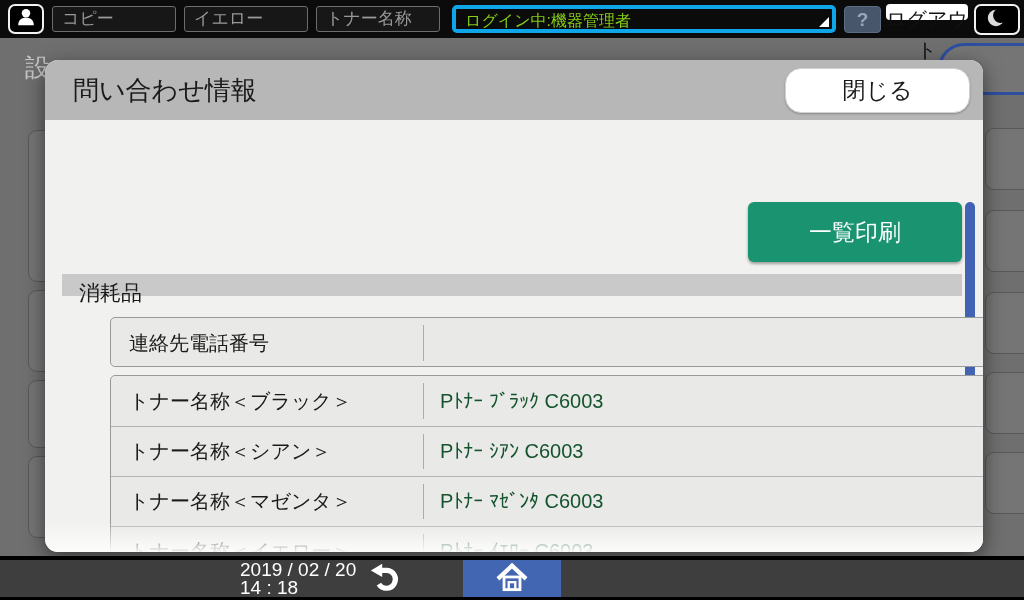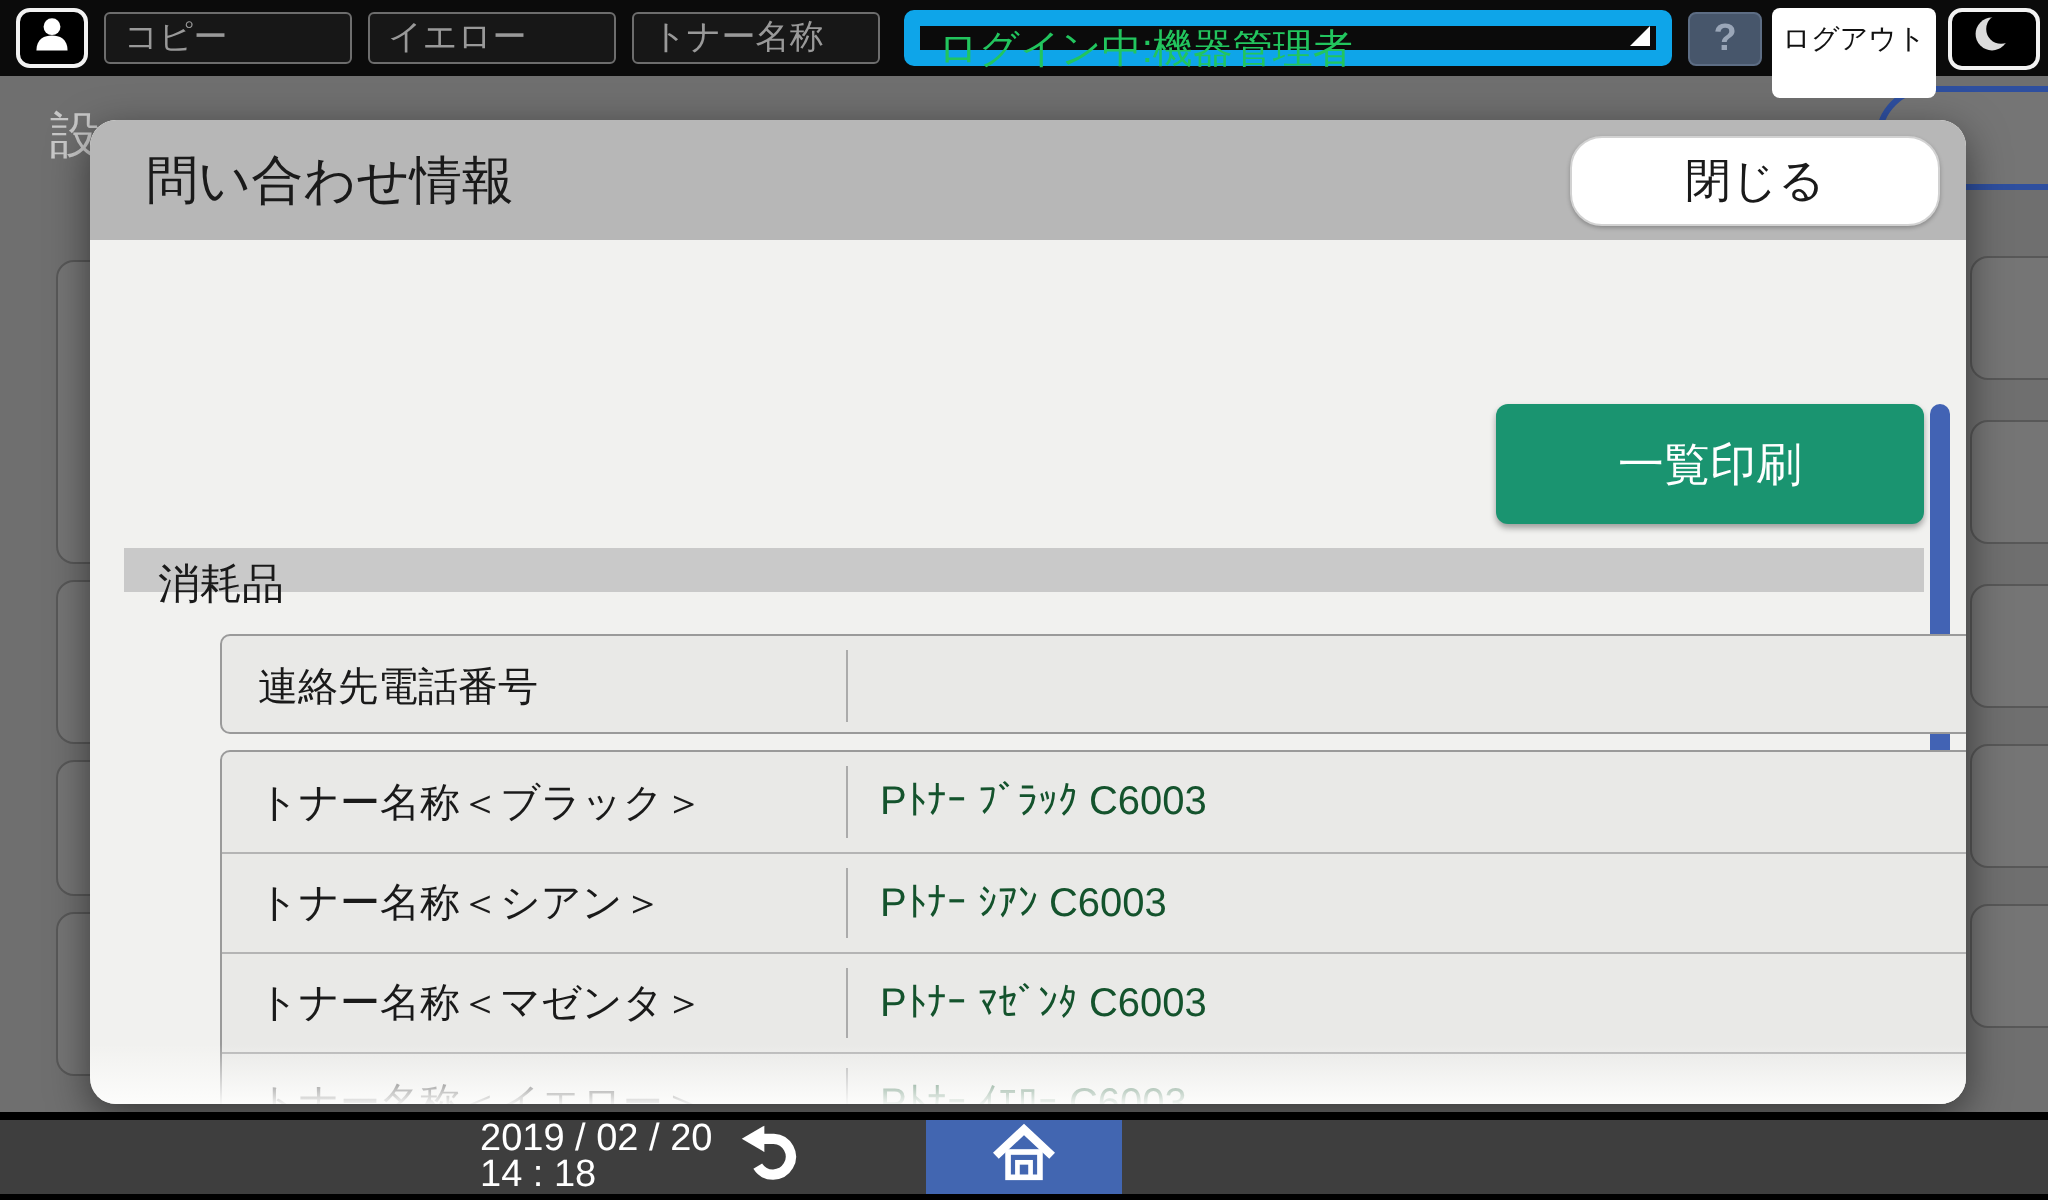--- a/index.html
+++ b/index.html
@@ -11,28 +11,28 @@
   }
 
   
   .top-bar { position:absolute; left:0; top:0; width:1024px; height:38px; background:#0b0b0b; z-index:40; }
   .user-btn { position:absolute; left:8px; top:4px; width:36px; height:30px; background:#000;
     border:2px solid #f2f2f2; border-radius:7px; display:flex; align-items:center; justify-content:center; }
   .top-tab { position:absolute; top:6px; width:124px; height:26px; background:#171717;
     border:1px solid #6d6d6d; border-radius:3px; color:#999; font-size:17px; line-height:24px; padding-left:9px; }
   .tab-copy{left:52px;} .tab-scan{left:184px;} .tab-fax{left:316px;}
   .login-box { position:absolute; left:452px; top:5px; width:384px; height:28px; background:#0b0b0b;
-    border:8px solid #0ea5e9; border-radius:5px; color:#22c55e; font-size:20px; line-height:24px; padding-left:9px; }
+    border:4px solid #0ea5e9; border-radius:5px; color:#84cc16; font-size:16px; line-height:24px; padding-left:9px; }
   .login-caret { position:absolute; right:3px; bottom:2px; width:0; height:0;
     border-left:10px solid transparent; border-bottom:10px solid #fff; }
   .help-btn { position:absolute; left:844px; top:6px; width:37px; height:27px; background:#47566b;
     border:1px solid #5d6d84; border-radius:4px; color:#9aa6b8; font-size:19px; font-weight:bold;
     text-align:center; line-height:25px; }
-  .logout-btn { position:absolute; left:886px; top:4px; width:82px; height:45px; background:#fff;
-    border-radius:4px; color:#111; font-size:14px; text-align:center; line-height:31px; }
+  .logout-btn { position:absolute; left:886px; top:4px; width:82px; height:16px; background:#fff;
+    border-radius:4px; color:#111; font-size:20px; text-align:center; line-height:31px; }
   .moon-btn { position:absolute; left:974px; top:4px; width:46px; height:31px; background:#000;
     border:2px solid #f2f2f2; border-radius:7px; display:flex; align-items:center; justify-content:center; }
 
   
   .bg-screen { position:absolute; left:0; top:38px; width:1024px; height:518px; background:#6f6f6f; z-index:1; overflow:hidden; }
   .bg-title { position:absolute; left:25px; top:13px; width:40px; height:32px; overflow:hidden;
     color:#c8c8c8; font-size:25px; white-space:nowrap; }
   .ghost { position:absolute; background:#757575; border:1px solid #585858; border-radius:9px; }
   .ghost-search { position:absolute; left:938px; top:5px; width:160px; height:52px; border-radius:26px;
     border:3px solid #2e4f9f; background:#757575; }

